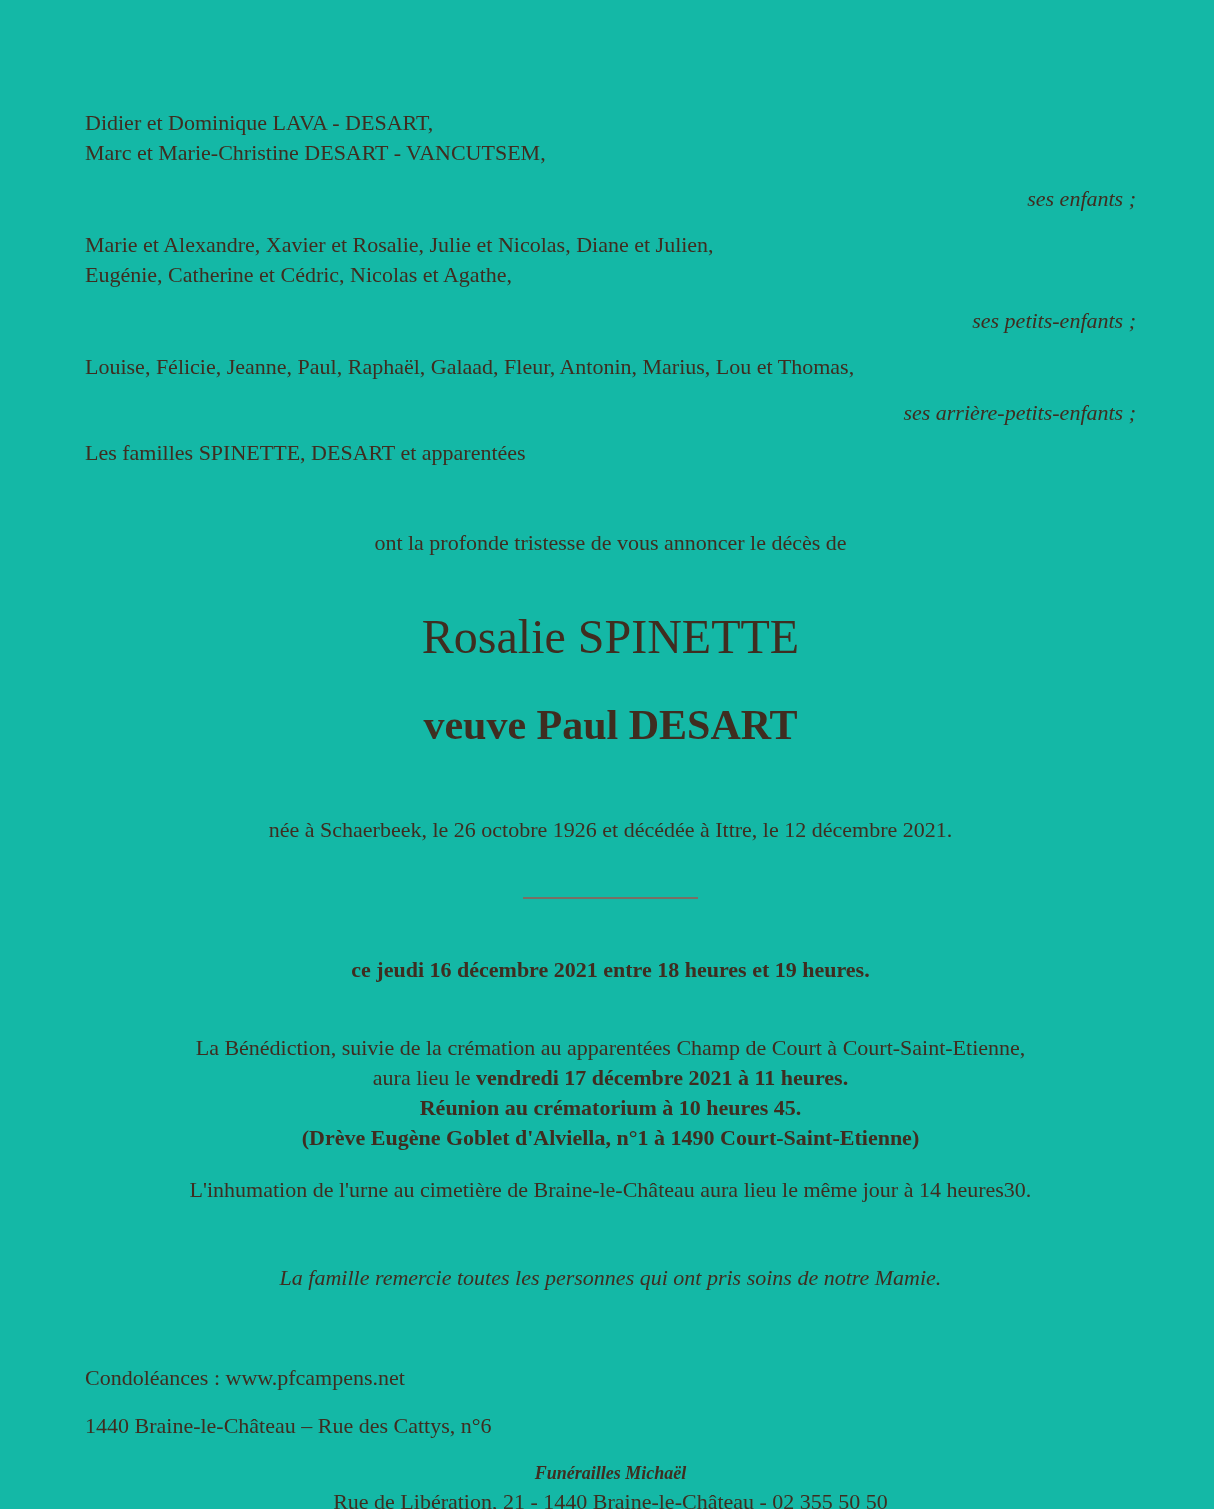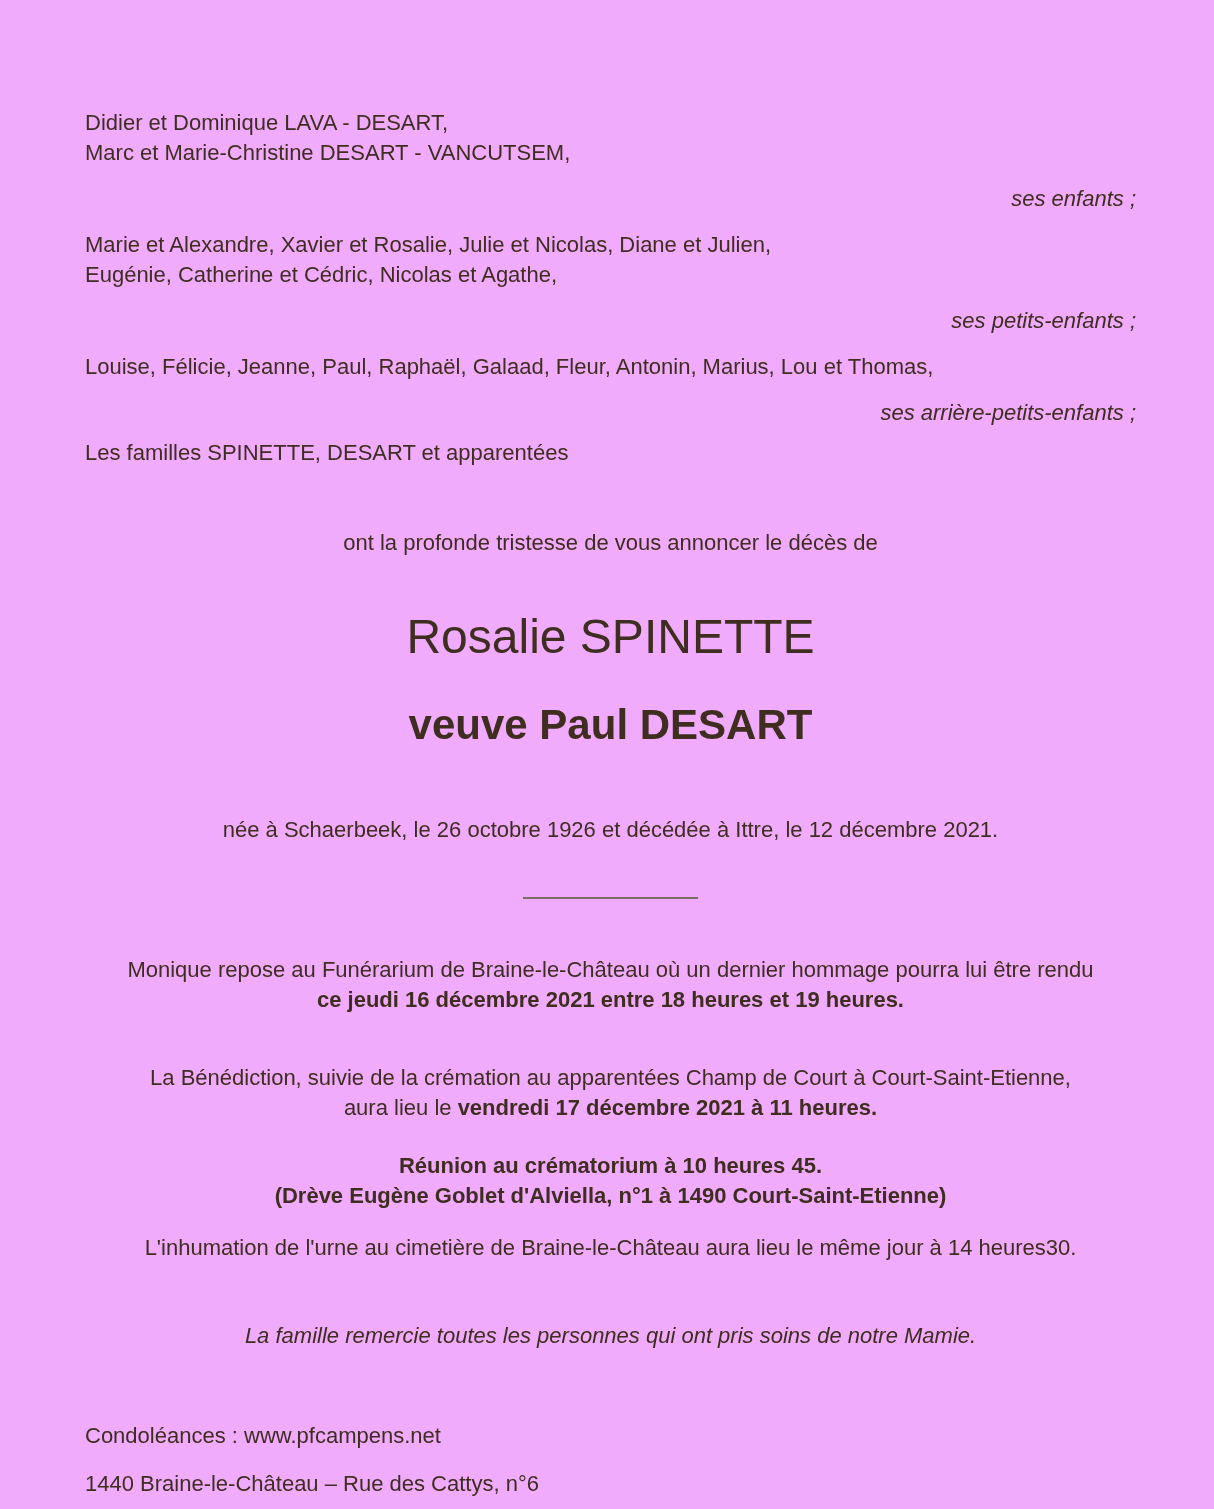--- a/index.html
+++ b/index.html
@@ -5,22 +5,22 @@
   html, body {
     margin: 0;
     padding: 0;
     background: #ffffff;
   }
   .page {
     position: relative;
     width: 1214px;
     height: 1509px;
     margin: 0 auto;
-    background: #f0abfc;
-    font-family: Liberation Sans, sans-serif;
+    background: #14b8a6;
+    font-family: Liberation Serif, serif;
     color: #3f2d20;
     font-size: 22px;
     box-sizing: border-box;
     padding: 108px 78px 0 85px;
     overflow: hidden;
   }
   .page p { margin: 0; line-height: 30px; }
 
   
   .family-block p.relation {
@@ -52,21 +52,21 @@
   .divider {
     width: 175px;
     height: 2px;
     background: #7a6f64;
     border: none;
     margin: 52px auto 0 auto;
   }
 
   .visitation { margin-top: 56px; }
   .ceremony   { margin-top: 48px; }
-  .meeting    { margin-top: 28px; }
+  .meeting    { }
   .burial     { margin-top: 22px !important; text-align: center; }
   .bold       { font-weight: bold; }
   .thanks {
     margin-top: 58px !important;
     font-style: italic;
   }
 
   .contact-block { margin-top: 70px; }
   .contact-block p + p { margin-top: 18px; }
 
@@ -102,21 +102,20 @@
   <p class="centered announcement">ont la profonde tristesse de vous annoncer le décès de</p>
 
   <h1 class="deceased-name">Rosalie SPINETTE</h1>
   <h2 class="deceased-subtitle">veuve Paul DESART</h2>
 
   <p class="centered life-dates">née à Schaerbeek, le 26 octobre 1926 et décédée à Ittre, le 12 décembre 2021.</p>
 
   <hr class="divider">
 
   <section class="visitation centered">
-    <p>Monique repose au Funérarium de Braine-le-Château où un dernier hommage pourra lui être rendu</p>
     <p class="bold">ce jeudi 16 décembre 2021 entre 18 heures et 19 heures.</p>
   </section>
 
   <section class="ceremony centered">
     <p>La Bénédiction, suivie de la crémation au apparentées Champ de Court à Court-Saint-Etienne,</p>
     <p><span>aura lieu le </span><span class="bold">vendredi 17 décembre 2021 à 11 heures.</span></p>
   </section>
 
   <section class="meeting centered">
     <p class="bold">Réunion au crématorium à 10 heures 45.</p>

